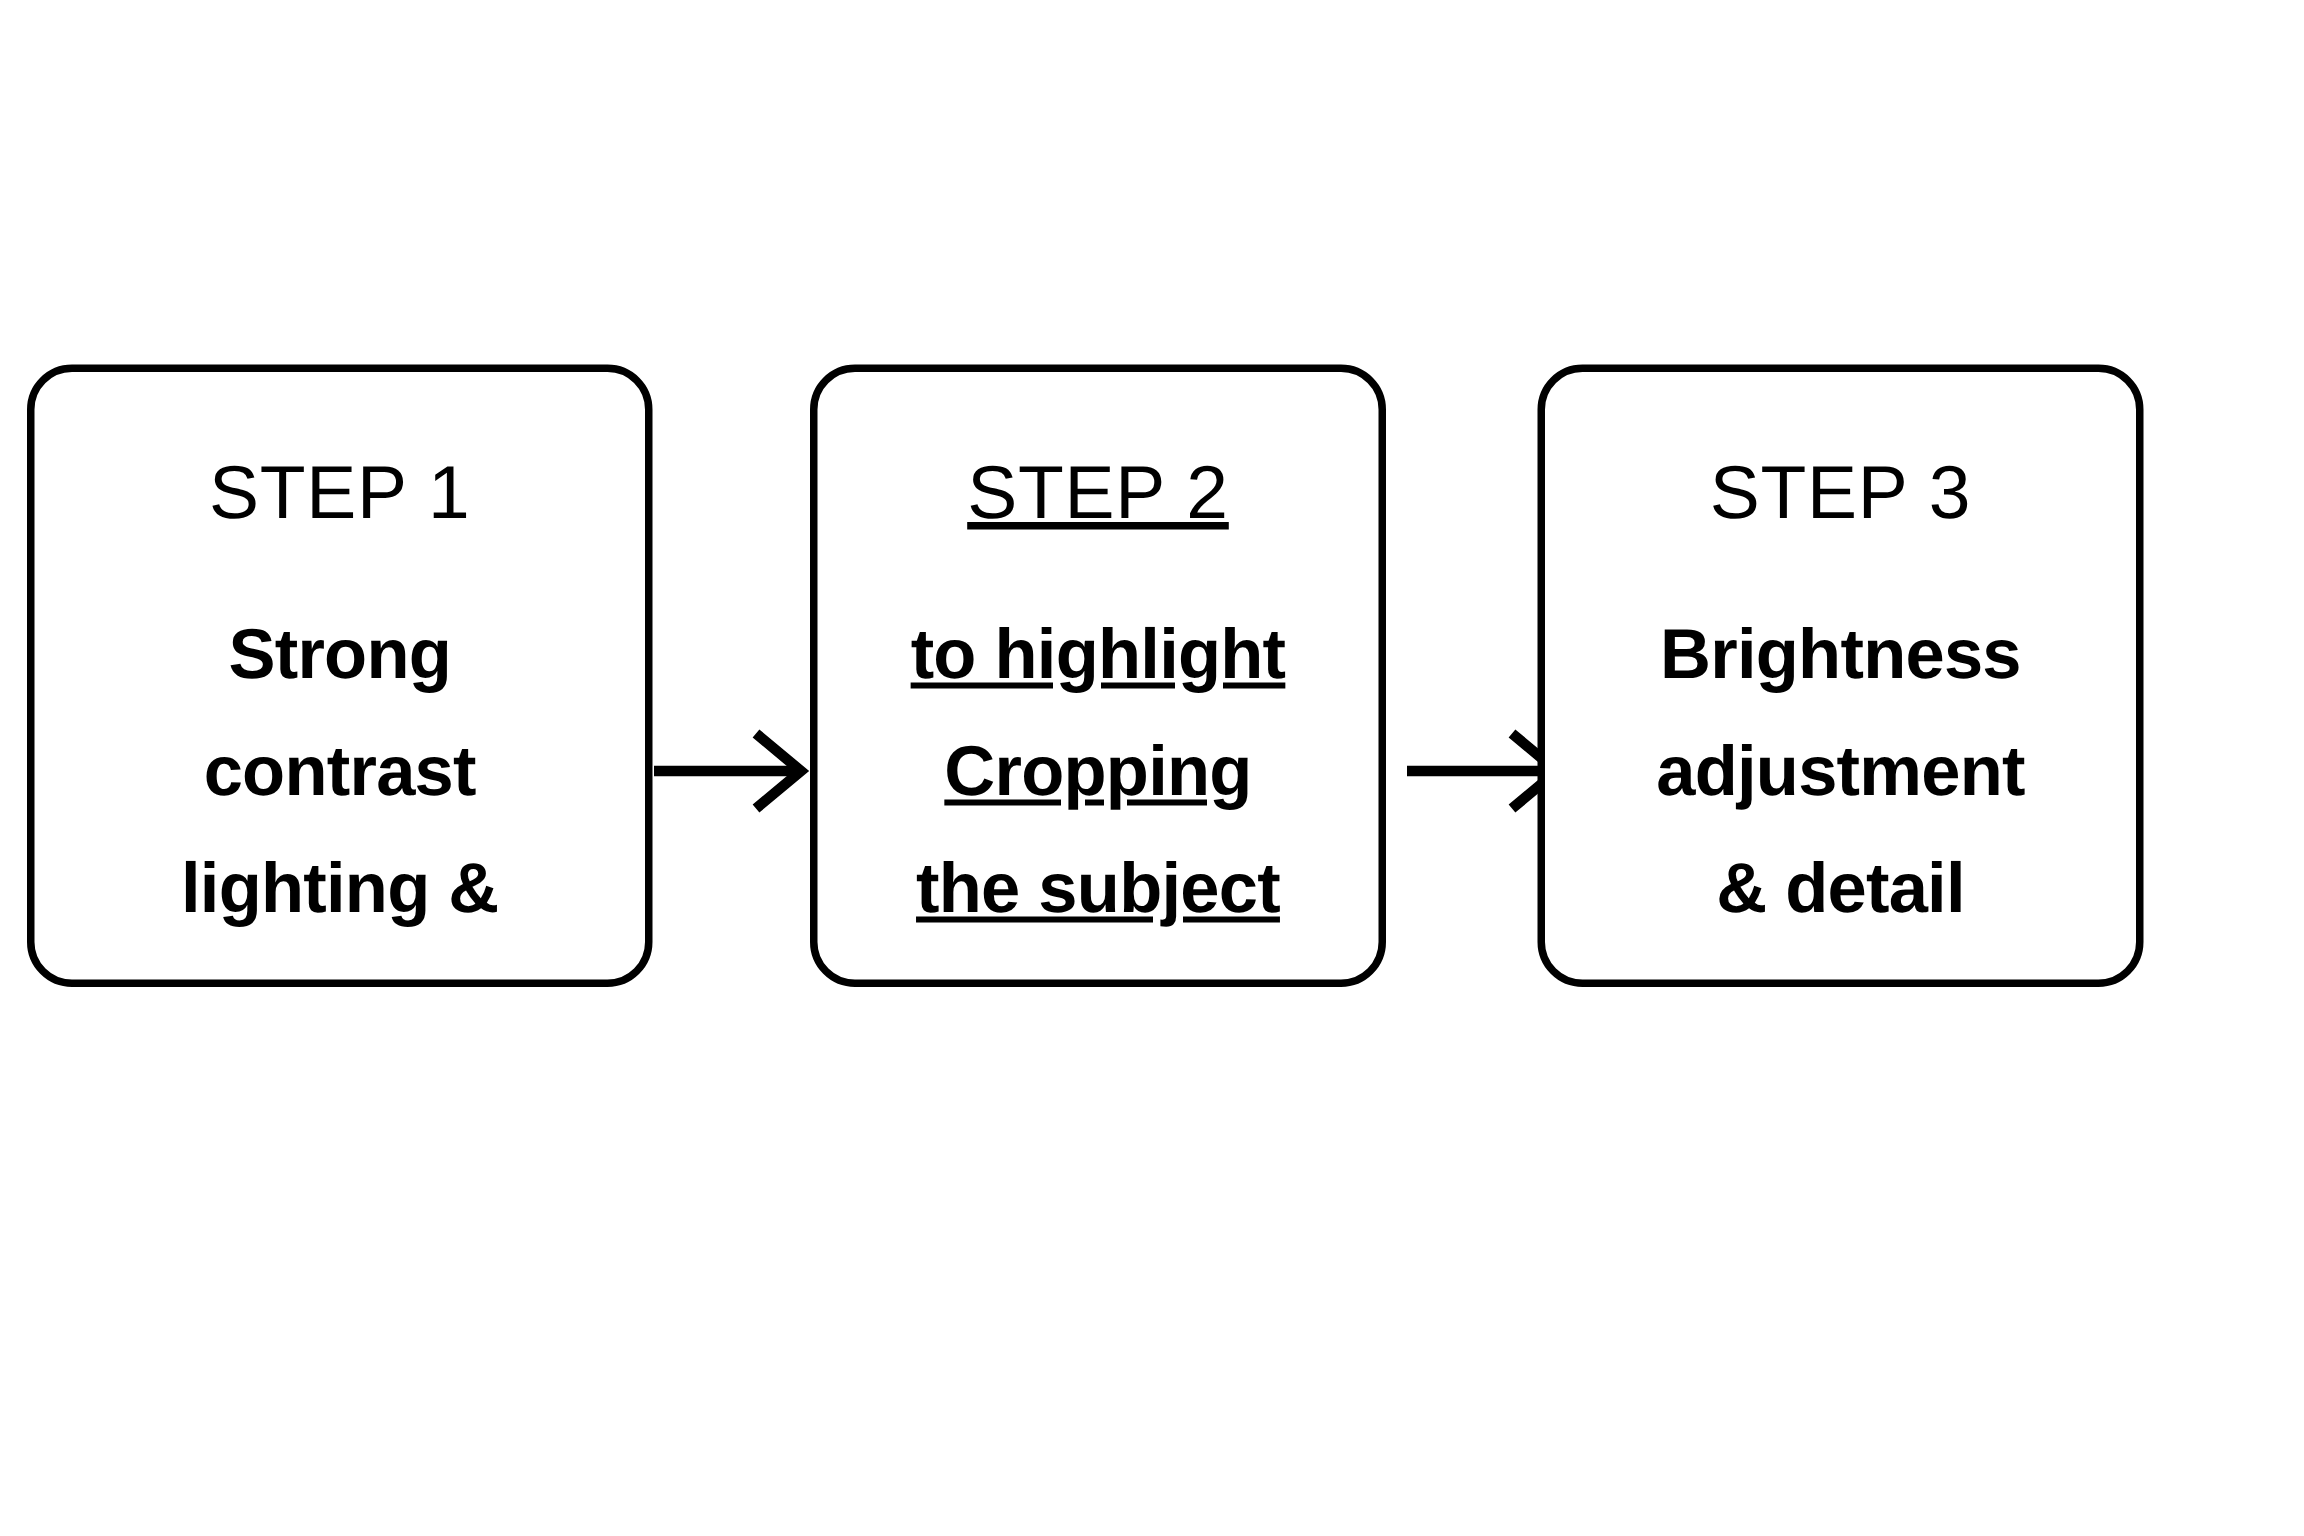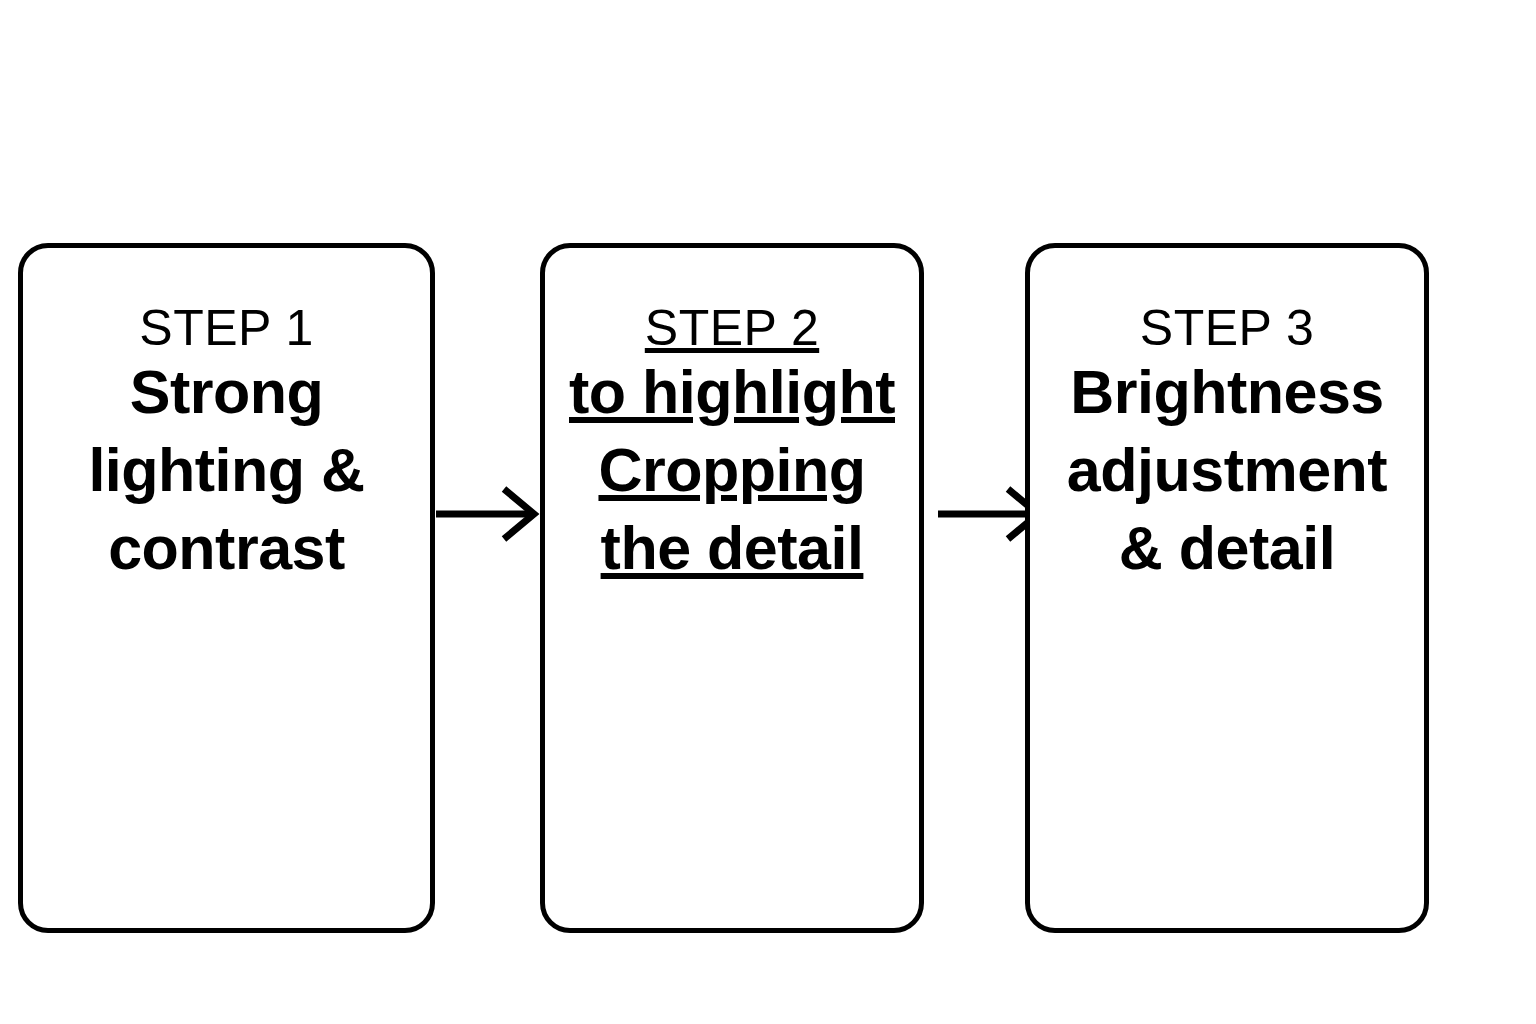--- a/index.html
+++ b/index.html
@@ -18,21 +18,21 @@
     position: relative;
     width: 1536px;
     height: 1024px;
     background: #ffffff;
   }
 
   
   .step-box {
     position: absolute;
     top: 243px;
-    height: 690px;
+    height: 415px;
     box-sizing: border-box;
     border: 5px solid #000000;
     border-radius: 30px;
     background: #ffffff;
     display: flex;
     flex-direction: column;
     align-items: center;
   }
   #box-1 { left: 18px;   width: 417px; }
   #box-2 { left: 540px;  width: 384px; text-decoration: underline; }
@@ -43,21 +43,22 @@
     font-size: 50px;
     font-weight: 400;
     line-height: 1.0;
     color: #000000;
     letter-spacing: 0.5px;
     text-align: center;
     white-space: nowrap;
   }
 
   .step-body {
-    font-size: 61px;
+    margin-top: 44px;
+    font-size: 47px;
     font-weight: 700;
     line-height: 78px;
     color: #000000;
     text-align: center;
     letter-spacing: -0.5px;
     padding: 0 6px;
   }
   .step-body .line { display: block; white-space: nowrap; }
 
   
@@ -72,40 +73,40 @@
 </style>
 </head>
 <body>
 
 <div id="canvas">
 
   <div class="step-box" id="box-1">
     <div class="step-label">STEP 1</div>
     <div class="step-body">
       <span class="line">Strong</span>
+      <span class="line">contrast</span>
       <span class="line">lighting &amp;</span>
-      <span class="line">contrast</span>
     </div>
   </div>
 
   <div class="connector" id="arrow-1">
     <span>
       <svg viewBox="0 0 104 58" preserveAspectRatio="none" aria-hidden="true">
         <line x1="0" y1="29" x2="96" y2="29" stroke="#000000" stroke-width="7"></line>
         <polyline points="68,4 98,29 68,54" fill="none" stroke="#000000" stroke-width="7" stroke-linecap="butt" stroke-linejoin="miter"></polyline>
       </svg>
     </span>
   </div>
 
   <div class="step-box" id="box-2">
     <div class="step-label">STEP 2</div>
     <div class="step-body">
       <span class="line">to highlight</span>
       <span class="line">Cropping</span>
-      <span class="line">the detail</span>
+      <span class="line">the subject</span>
     </div>
   </div>
 
   <div class="connector" id="arrow-2">
     <span>
       <svg viewBox="0 0 106 58" preserveAspectRatio="none" aria-hidden="true">
         <line x1="0" y1="29" x2="98" y2="29" stroke="#000000" stroke-width="7"></line>
         <polyline points="70,4 100,29 70,54" fill="none" stroke="#000000" stroke-width="7" stroke-linecap="butt" stroke-linejoin="miter"></polyline>
       </svg>
     </span>

